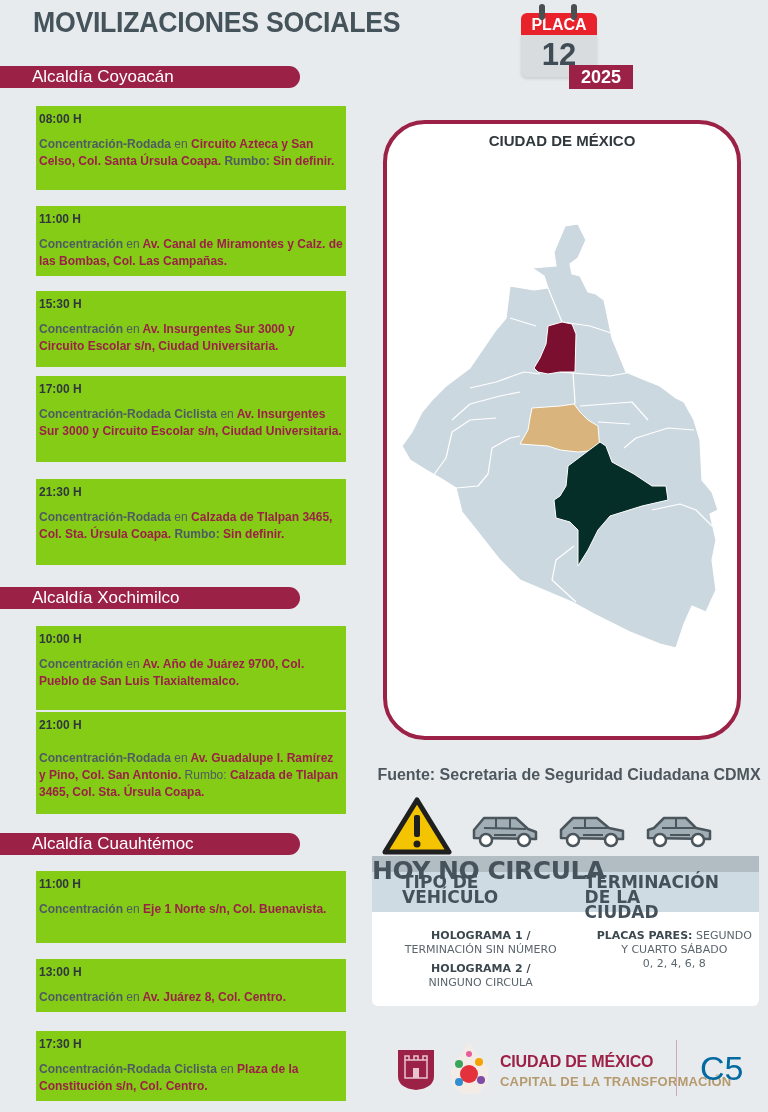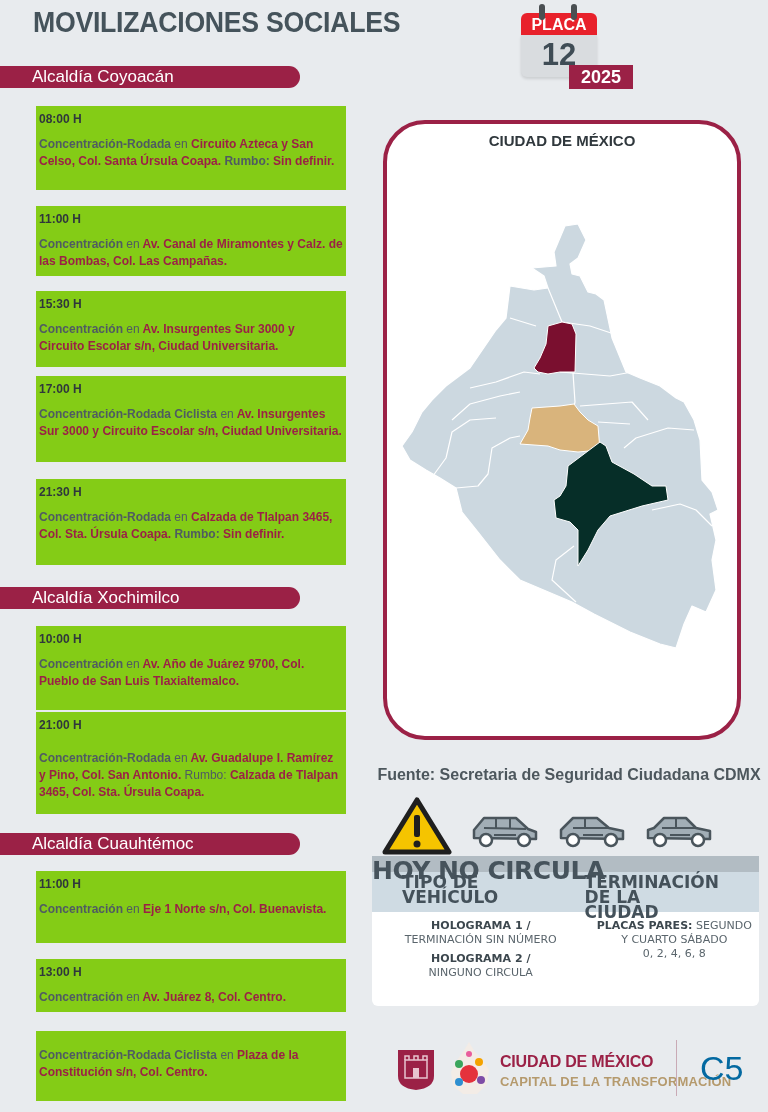--- a/index.html
+++ b/index.html
@@ -75,21 +75,21 @@
     font-family: "DejaVu Sans", sans-serif; letter-spacing: -0.5px;
   }
   .hnc .hdr {
     background: #cfdbe3; display: flex; height: 40px; padding-top: 3px;
   }
   .hnc .hdr div {
     flex: 1; text-align: left; font-weight: bold; font-size: 17px; line-height: 15px; color: #44515a;
     font-family: "DejaVu Sans", sans-serif;
   }
   .hnc .rows {
-    background: #fff; display: flex; padding-top: 7px; height: 94px; border-radius: 0 0 6px 6px;
+    background: #fff; display: flex; padding-top: 17px; height: 94px; border-radius: 0 0 6px 6px;
   }
   .hnc .rows .col { flex: 1; text-align: center; font-size: 11px; line-height: 14px; color: #5a656c; font-family: "DejaVu Sans", sans-serif; }
   .hnc .rows b { color: #3c474e; }
   .hnc .rows .blk { margin-bottom: 5px; }
   
   .foot { position: absolute; top: 1040px; }
   .cdmx-main { position: absolute; left: 500px; top: 1053px; font-weight: bold; color: #9b2146; font-size: 16px; letter-spacing: -0.2px; }
   .cdmx-sub { position: absolute; left: 500px; top: 1074px; color: #b59a6d; font-size: 13px; font-weight: bold; letter-spacing: 0.2px; }
   .divider { position: absolute; left: 676px; top: 1040px; width: 1px; height: 56px; background: #c9aab5; }
   .c5 { position: absolute; left: 700px; top: 1049px; color: #0369a1; font-size: 34px; }
@@ -194,20 +194,21 @@
 <div class="card" style="top:959px;height:53px">
   <div class="time">13:00 H</div>
   <div class="desc">
     <span class="act">Concentración</span>
     <span class="en">en</span>
     <span class="loc">Av. Juárez 8, Col. Centro.</span>
   </div>
 </div>
 
 <div class="card" style="top:1031px;height:70px">
+  <div class="time">17:30 H</div>
   <div class="desc">
     <span class="act">Concentración-Rodada Ciclista</span>
     <span class="en">en</span>
     <span class="loc">Plaza de la Constitución s/n, Col. Centro.</span>
   </div>
 </div>
 
 <div class="mapbox">
   <div class="mtitle">CIUDAD DE MÉXICO</div>
   <svg width="350" height="612" viewBox="387 124 350 612">

